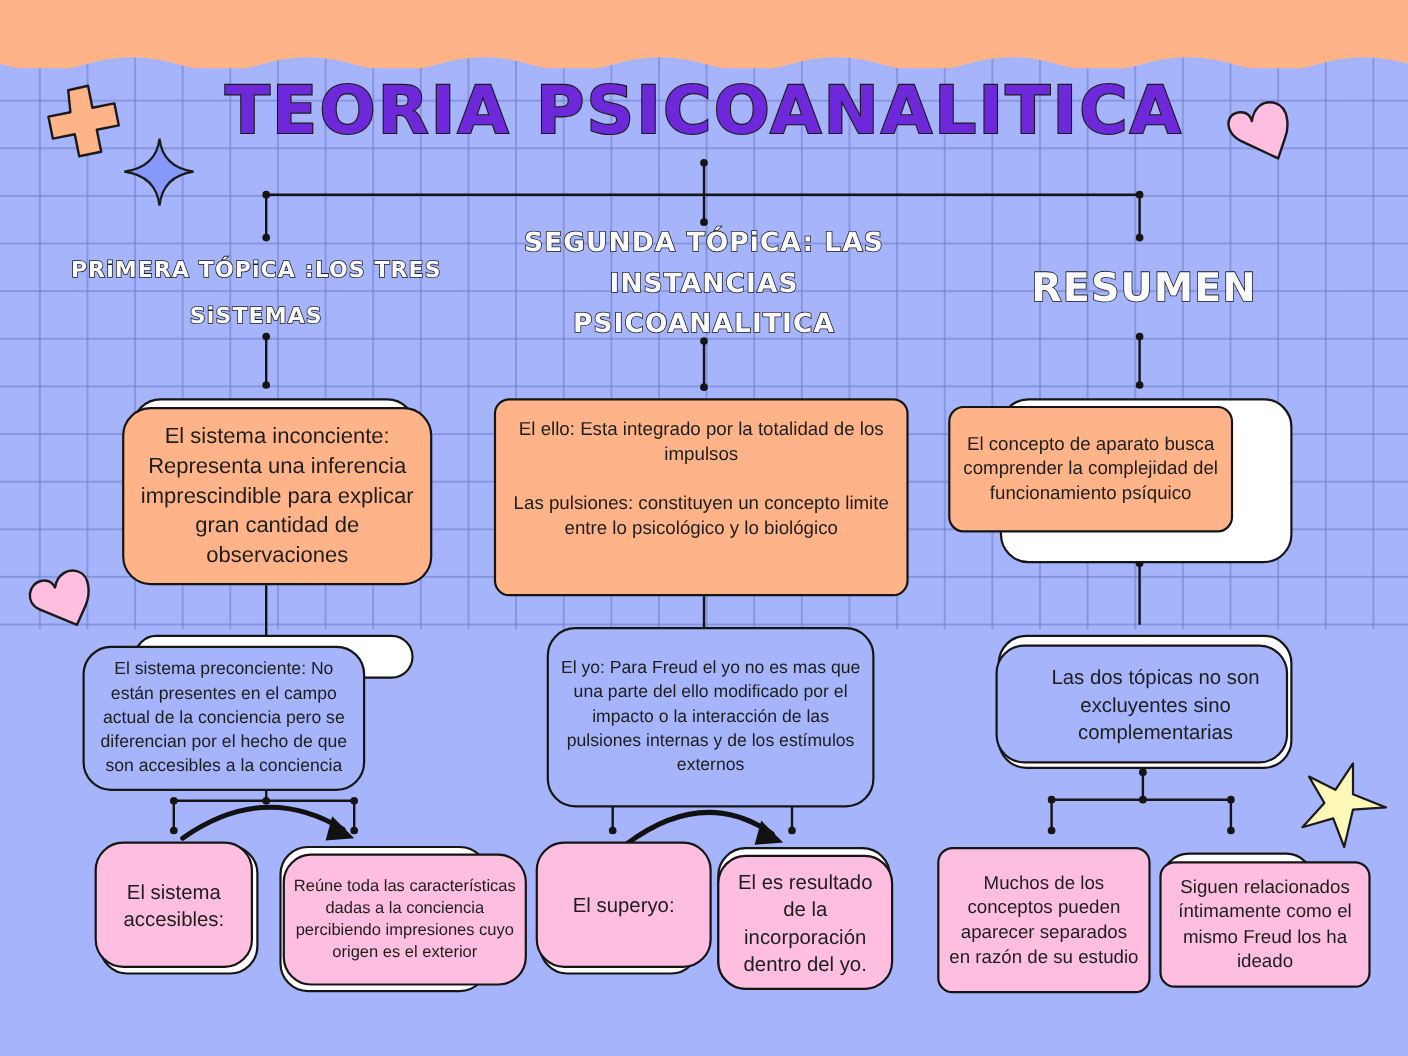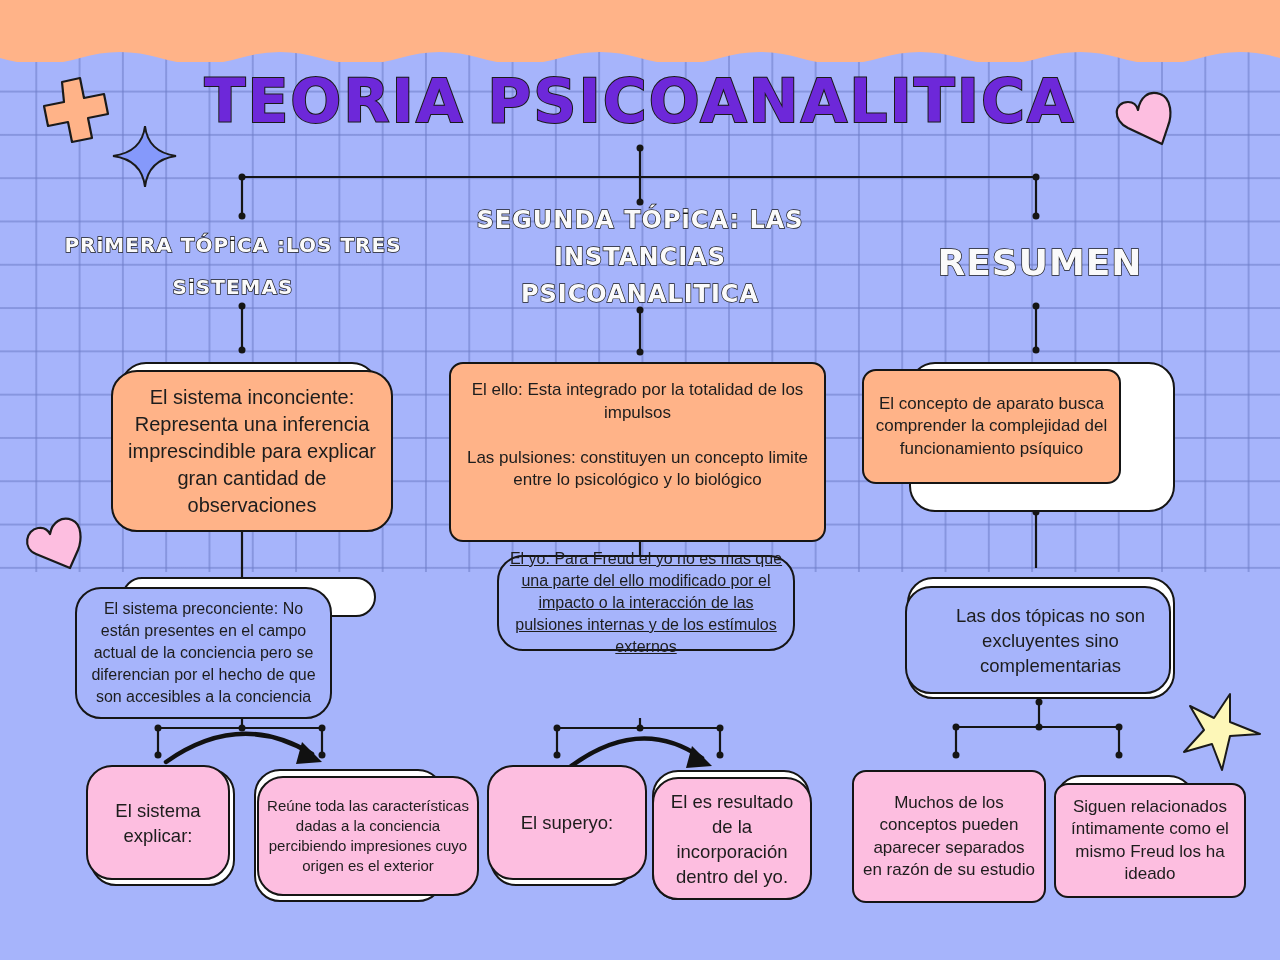--- a/index.html
+++ b/index.html
@@ -187,32 +187,32 @@
 <div class="card orange t17" style="left:862px;top:369px;width:259px;height:115px;">
   <span>El concepto de aparato busca comprender la complejidad del funcionamiento psíquico</span>
 </div>
 
 <div class="stack" style="left:122px;top:577px;width:254px;height:40px;"></div>
 <div class="card blue t16" style="left:75px;top:587px;width:257px;height:132px;">
   <span>El sistema preconciente: No están presentes en el campo actual de la conciencia pero se diferencian por el hecho de que son accesibles a la conciencia</span>
 </div>
 
 <div class="stack" style="left:520px;top:577px;width:255px;height:40px;"></div>
-<div class="card blue t16" style="left:497px;top:555px;width:298px;height:96px;text-decoration:underline;">
+<div class="card blue t16" style="left:497px;top:570px;width:298px;height:164px;">
   <span>El yo: Para Freud el yo no es mas que una parte del ello modificado por el impacto o la interacción de las pulsiones internas y de los estímulos externos</span>
 </div>
 
 <div class="stack" style="left:907px;top:577px;width:268px;height:122px;"></div>
 <div class="card blue t19" style="left:905px;top:586px;width:266px;height:108px;padding-left:33px;">
   <span>Las dos tópicas no son excluyentes sino complementarias</span>
 </div>
 
 <div class="stack" style="left:90px;top:768px;width:145px;height:118px;"></div>
 <div class="card pink t19" style="left:86px;top:765px;width:144px;height:115px;">
-  <span>El sistema explicar:</span>
+  <span>El sistema accesibles:</span>
 </div>
 <div class="stack" style="left:254px;top:769px;width:190px;height:133px;"></div>
 <div class="card pink t15" style="left:257px;top:776px;width:222px;height:120px;">
   <span>Reúne toda las características dadas a la conciencia percibiendo impresiones cuyo origen es el exterior</span>
 </div>
 
 <div class="stack" style="left:490px;top:768px;width:146px;height:118px;"></div>
 <div class="card pink t19" style="left:487px;top:765px;width:160px;height:115px;">
   <span>El superyo:</span>
 </div>

